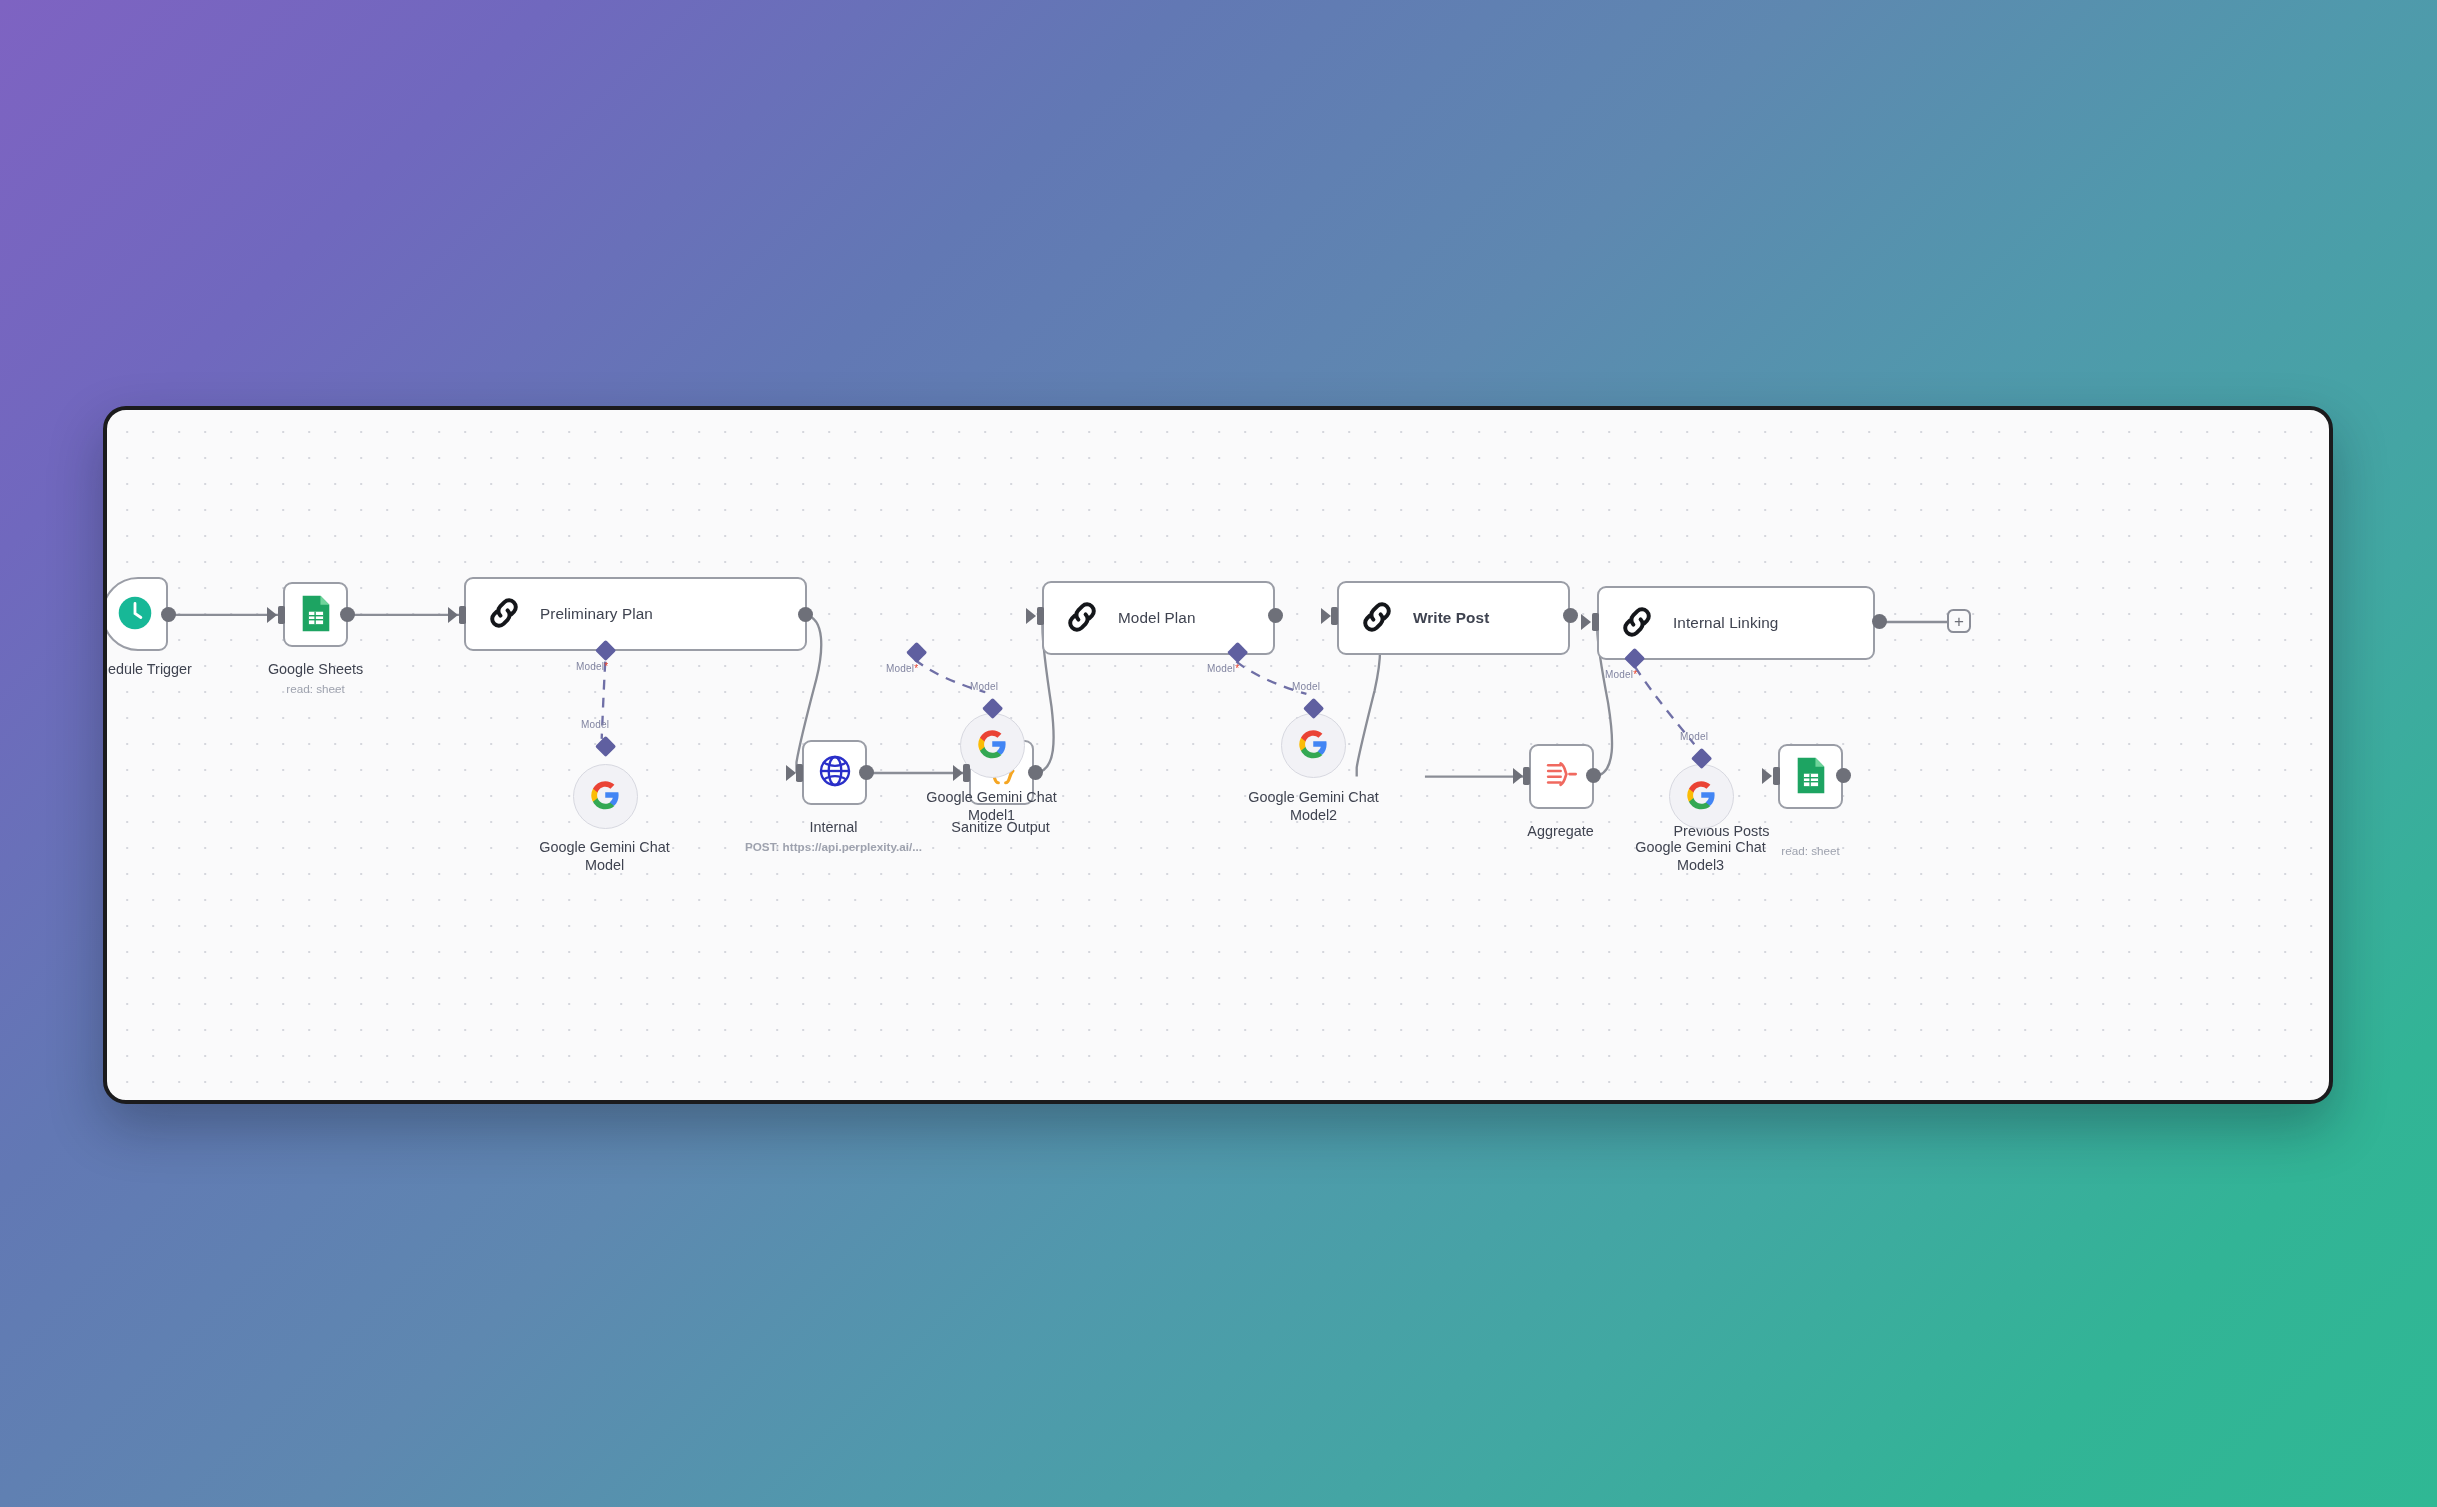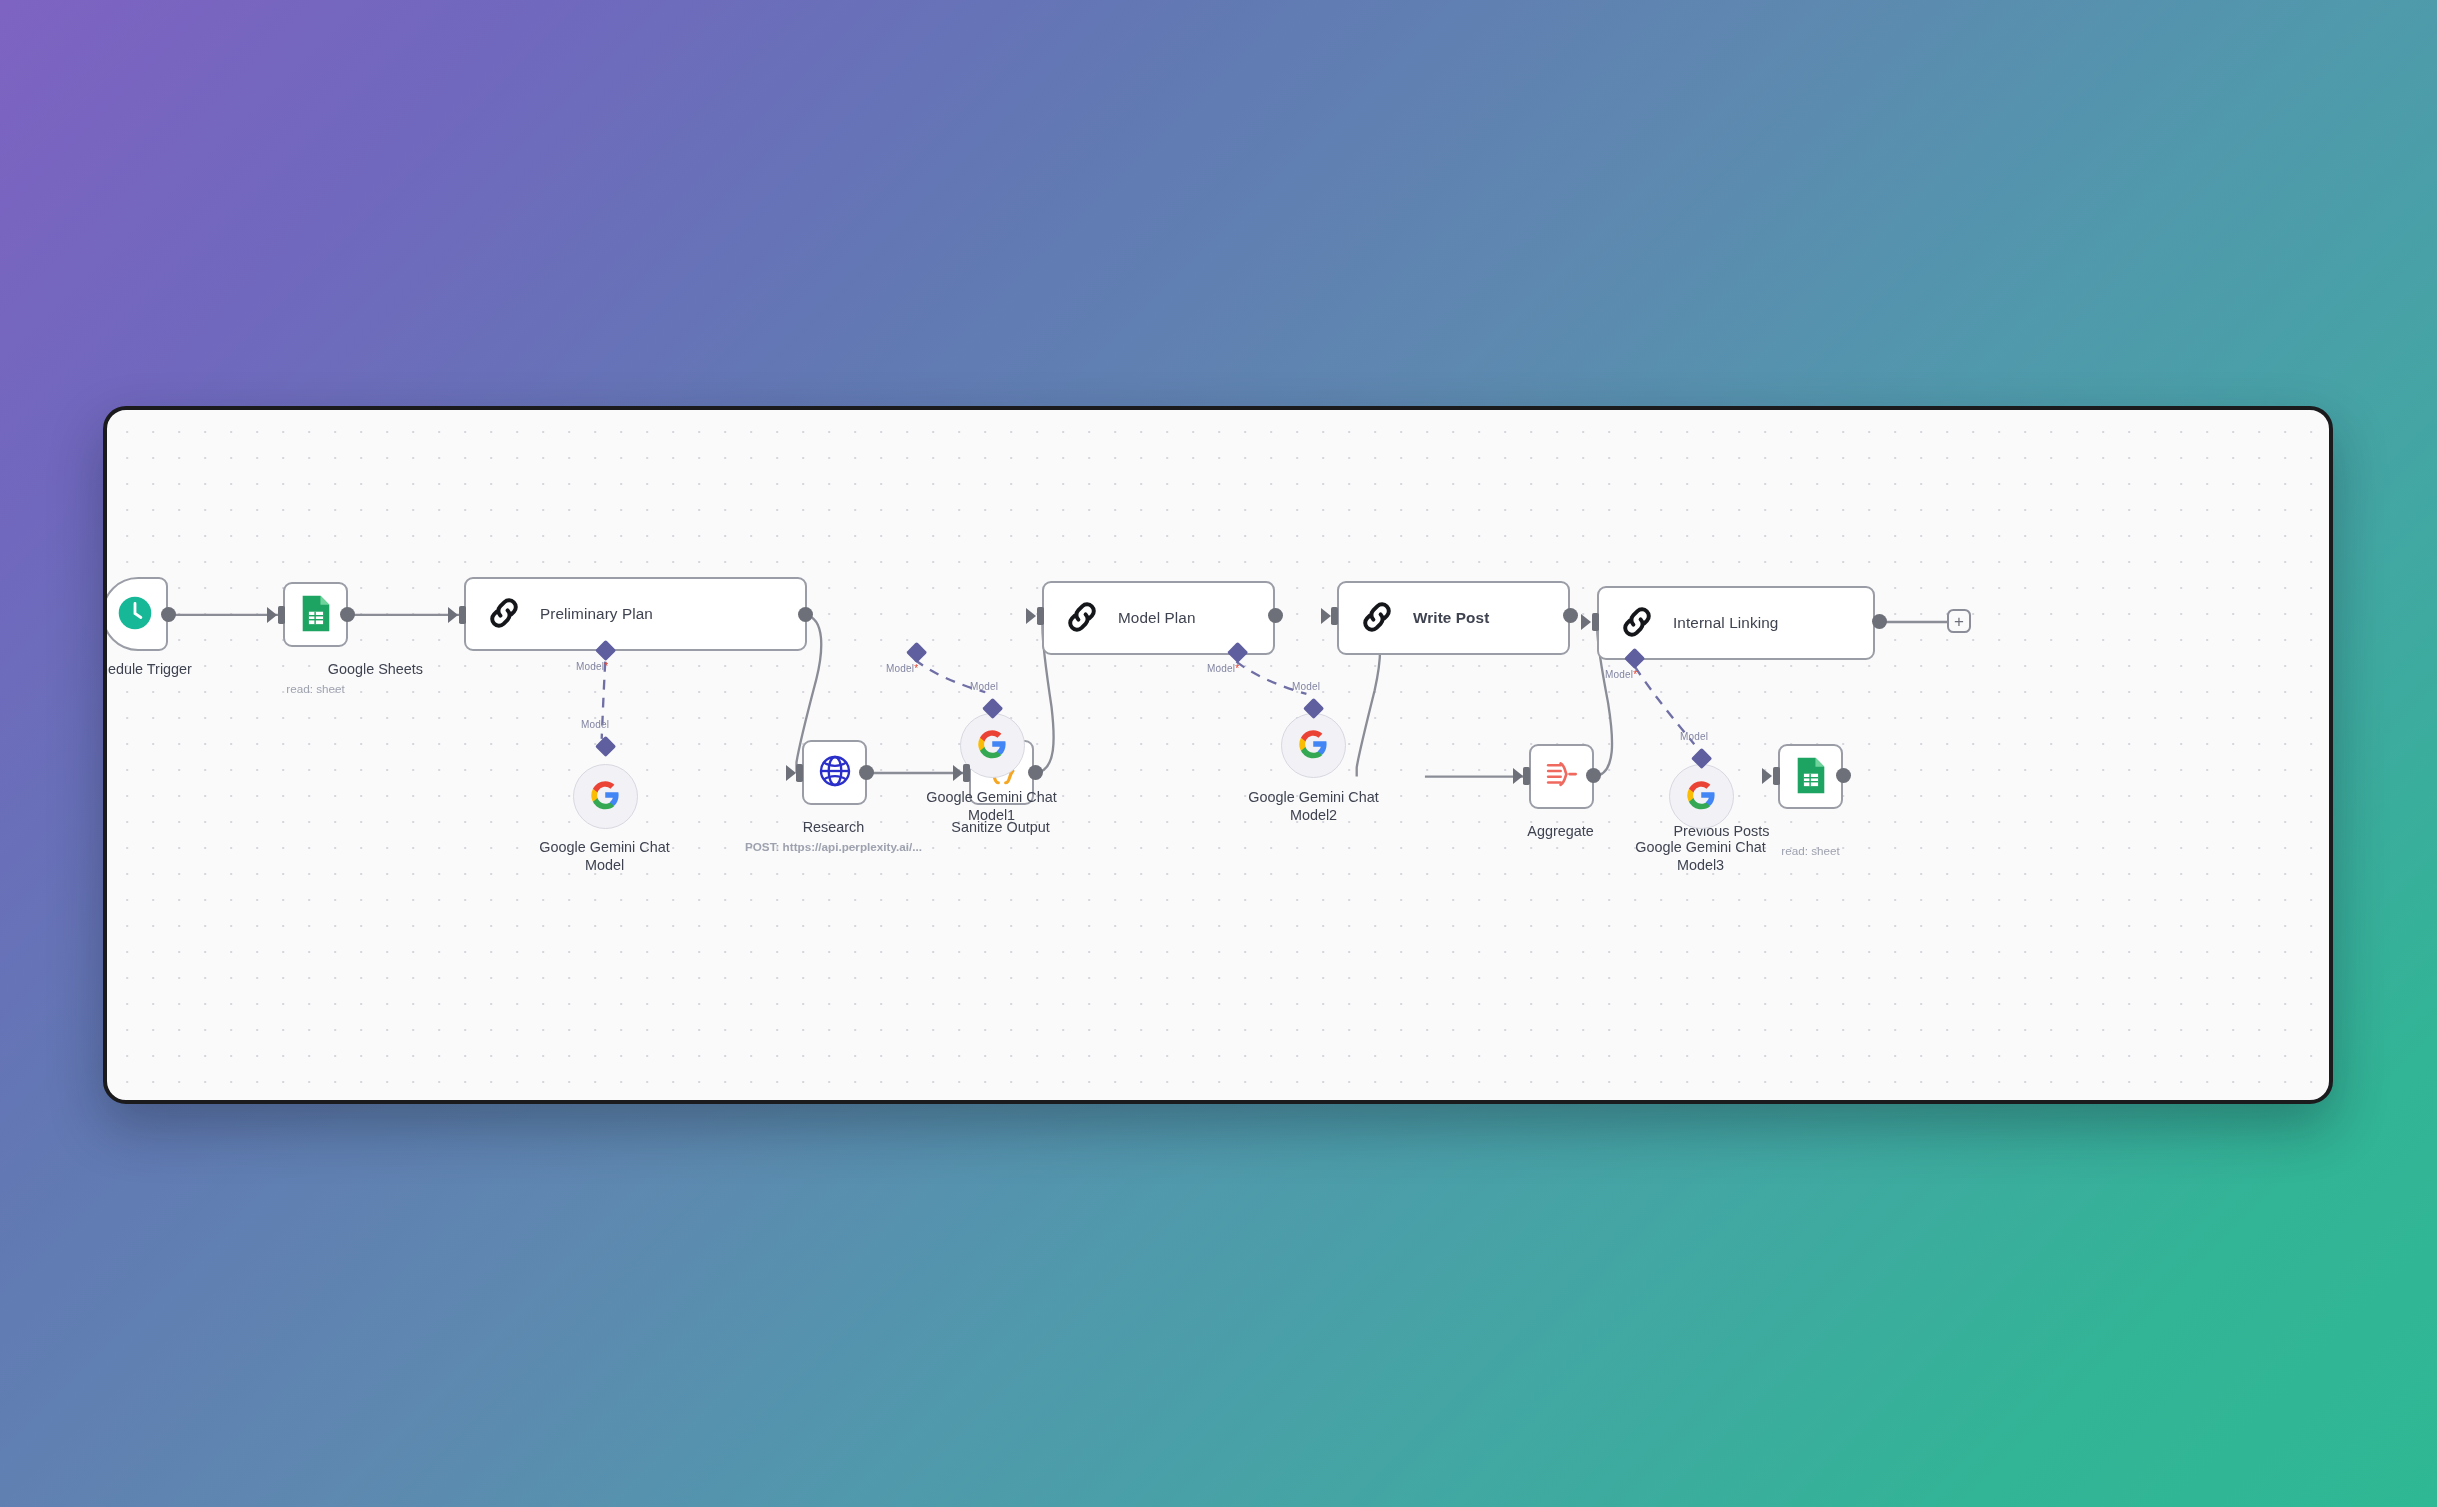--- a/index.html
+++ b/index.html
@@ -198,21 +198,21 @@
           <path d="M25 2 l10 10 h-10 Z" fill="#6FD49B"></path>
           <rect x="12" y="20" width="16" height="14" fill="#FFFFFF"></rect>
           <g stroke="#1DA462" stroke-width="1.6">
             <line x1="12" y1="24.5" x2="28" y2="24.5"></line>
             <line x1="12" y1="29" x2="28" y2="29"></line>
             <line x1="19" y1="20" x2="19" y2="34"></line>
           </g>
         </svg>
       </span>
     </div>
-    <div class="caption" style="left:101px; top:251px; width:215px;text-align:right;">Google Sheets</div>
+    <div class="caption" style="left:101px; top:251px; width:215px;">Google Sheets</div>
     <div class="subcaption" style="left:101px; top:272px; width:215px;">read: sheet</div>
 
     <div class="node wide" style="left:357px; top:167px; width:343px;">
       <span>
         <svg width="36" height="36" viewBox="0 0 40 40">
           <g stroke="#14161A" stroke-width="4.4" fill="none" stroke-linecap="round">
             <path d="M16 23 a7.5 7.5 0 0 1 0 -10.6 l4.5 -4.5 a7.5 7.5 0 0 1 10.6 10.6 l-3 3"></path>
             <path d="M24 17 a7.5 7.5 0 0 1 0 10.6 l-4.5 4.5 a7.5 7.5 0 0 1 -10.6 -10.6 l3 -3"></path>
           </g>
         </svg>
@@ -226,21 +226,21 @@
           <g stroke="#2A2FC9" stroke-width="2.6" fill="none">
             <circle cx="21" cy="21" r="15.5"></circle>
             <ellipse cx="21" cy="21" rx="7" ry="15.5"></ellipse>
             <line x1="5.5" y1="21" x2="36.5" y2="21"></line>
             <path d="M8.5 11.5 a22 22 0 0 0 25 0"></path>
             <path d="M8.5 30.5 a22 22 0 0 1 25 0"></path>
           </g>
         </svg>
       </span>
     </div>
-    <div class="caption" style="left:619px; top:409px; width:215px;">Research</div>
+    <div class="caption" style="left:619px; top:409px; width:215px;">Internal</div>
     <div class="subcaption" style="left:592px; top:430px; width:269px;font-weight:bold;">POST: https://api.perplexity.ai/...</div>
 
     <div class="node square" style="left:862px; top:330px;">
       <span>
         <svg width="38" height="38" viewBox="0 0 42 42">
           <g stroke="#F5A623" stroke-width="3.4" fill="none" stroke-linecap="round" stroke-linejoin="round">
             <path d="M17 8 C12 8 13.5 17 9 21 C13.5 25 12 34 17 34"></path>
             <path d="M25 8 C30 8 28.5 17 33 21 C28.5 25 30 34 25 34"></path>
           </g>
         </svg>

